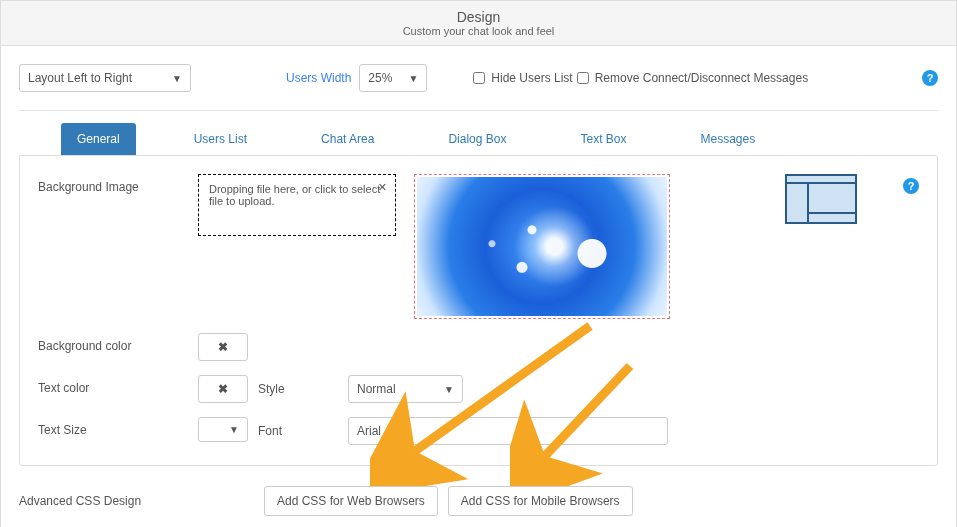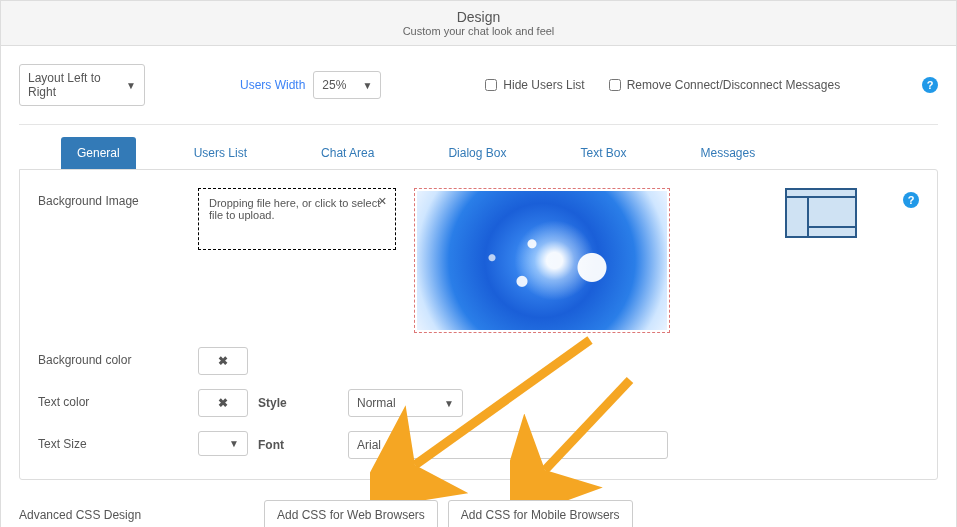--- a/index.html
+++ b/index.html
@@ -38,21 +38,21 @@
     border-radius: 3px;
     padding: 6px 8px;
     font-size: 12px;
     color: #555;
     background: #fff;
     cursor: pointer;
   }
   .select .caret { margin-left: 10px; color: #555; font-size: 10px; }
   .label { font-size: 12px; color: #3b82f6; }
   .users-width-group { display: flex; align-items: center; gap: 8px; margin-left: 85px; }
-  .opts-group { display: flex; align-items: center; gap: 24px; margin-left: 94px; }
+  .opts-group { display: flex; align-items: center; gap: 4px; margin-left: 36px; }
   .chk { display: flex; align-items: center; gap: 6px; font-size: 12px; color: #555; }
   .chk input { width: 12px; height: 12px; }
   .help-icon {
     width: 16px; height: 16px; border-radius: 50%;
     background: #2199e8; color: #fff; display: flex; align-items: center; justify-content: center;
     font-size: 11px; font-weight: bold; margin-left: auto;
     cursor: pointer;
   }
 
   .tabs {
@@ -161,21 +161,21 @@
     cursor: pointer;
     font-size: 12px;
     font-weight: bold;
   }
 
   .inline-row {
     display: flex;
     align-items: center;
     gap: 10px;
   }
-  .inline-label { width: 80px; font-size: 12px; color: #555; font-weight: bold; }
+  .inline-label { width: 80px; font-size: 12px; color: #555; }
   .text-input {
     border: 1px solid #ccc;
     border-radius: 3px;
     padding: 6px 8px;
     font-size: 12px;
     color: #555;
     width: 120px;
   }
   .text-input.wide { width: 320px; }
 
@@ -208,21 +208,21 @@
 <div class="panel">
 
   <div class="panel-header">
     <div class="panel-title">Design</div>
     <div class="panel-sub">Custom your chat look and feel</div>
   </div>
 
   <div class="panel-body">
 
     <div class="top-row">
-      <div class="select" style="width:126px">
+      <div class="select" style="width:172px">
         <span>Layout Left to Right</span>
         <span class="caret">▼</span>
       </div>
 
       <div class="users-width-group">
         <span class="label">Users Width</span>
         <div class="select" style="width:68px">
           <span>25%</span>
           <span class="caret">▼</span>
         </div>

